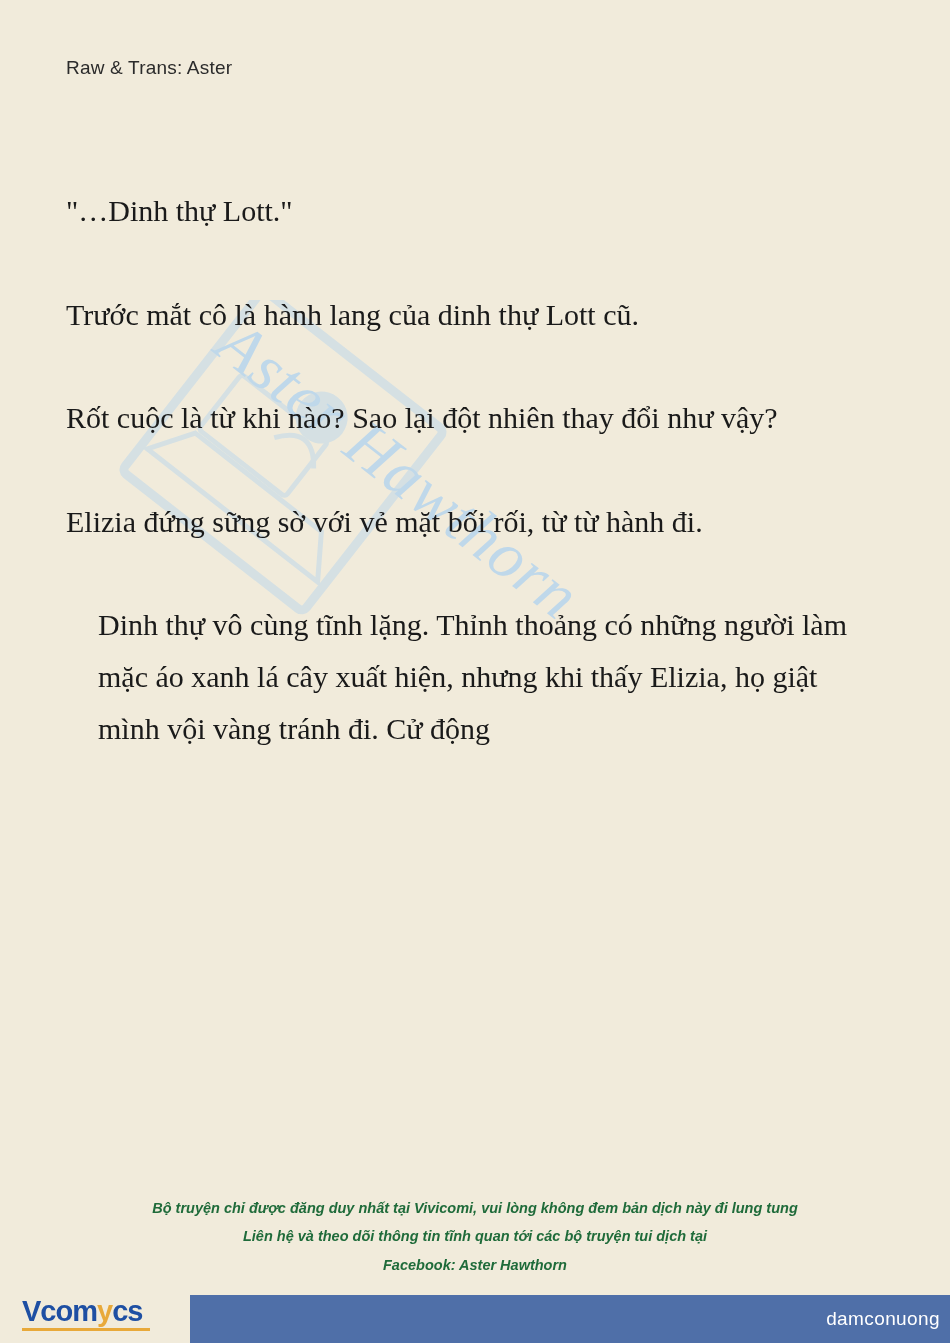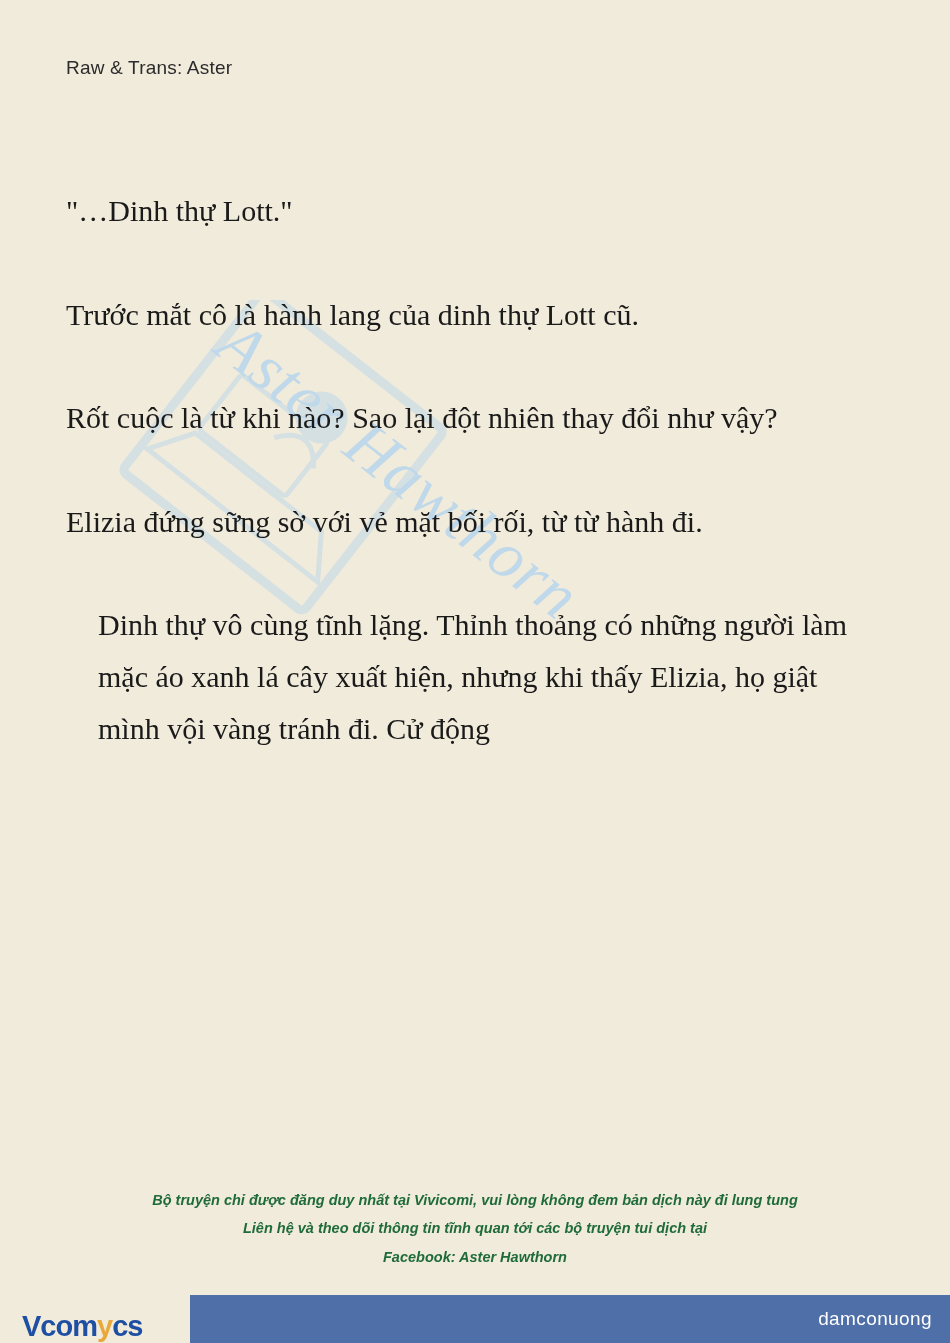--- a/index.html
+++ b/index.html
@@ -72,21 +72,21 @@
   .para {
     margin: 0 0 52px 0;
   }
   .para:last-child { margin-bottom: 0; margin-left: 32px; }
 
   
   .notice {
     position: absolute;
     left: 0;
     right: 0;
-    bottom: 72px;
+    bottom: 64px;
     text-align: center;
     font-family: "Liberation Sans", sans-serif;
     font-size: 14.5px;
     font-weight: bold;
     font-style: italic;
     color: #1f6b3a;
     line-height: 1.95;
   }
   .notice div { white-space: nowrap; }
 
@@ -99,21 +99,21 @@
     height: 48px;
   }
   .footer-left {
     position: absolute;
     left: 0;
     bottom: 0;
     width: 190px;
     height: 48px;
     background: #f1ebdb;
     display: flex;
-    align-items: flex-end;
+    align-items: flex-start;
     padding-left: 22px;
     box-sizing: border-box;
   }
   .logo {
     font-family: "Liberation Sans", sans-serif;
     font-weight: bold;
     font-size: 29px;
     letter-spacing: -1px;
     color: #1e4fa3;
     position: relative;
@@ -133,21 +133,21 @@
   .footer-right {
     position: absolute;
     right: 0;
     bottom: 0;
     width: 760px;
     height: 48px;
     background: #4f6fa8;
     display: flex;
     align-items: center;
     justify-content: flex-end;
-    padding-right: 18px;
+    padding-right: 10px;
     box-sizing: border-box;
   }
   .footer-right-label {
     color: #ffffff;
     font-family: "Liberation Sans", sans-serif;
     font-size: 19px;
     letter-spacing: 0.4px;
   }
 </style>
 </head>

